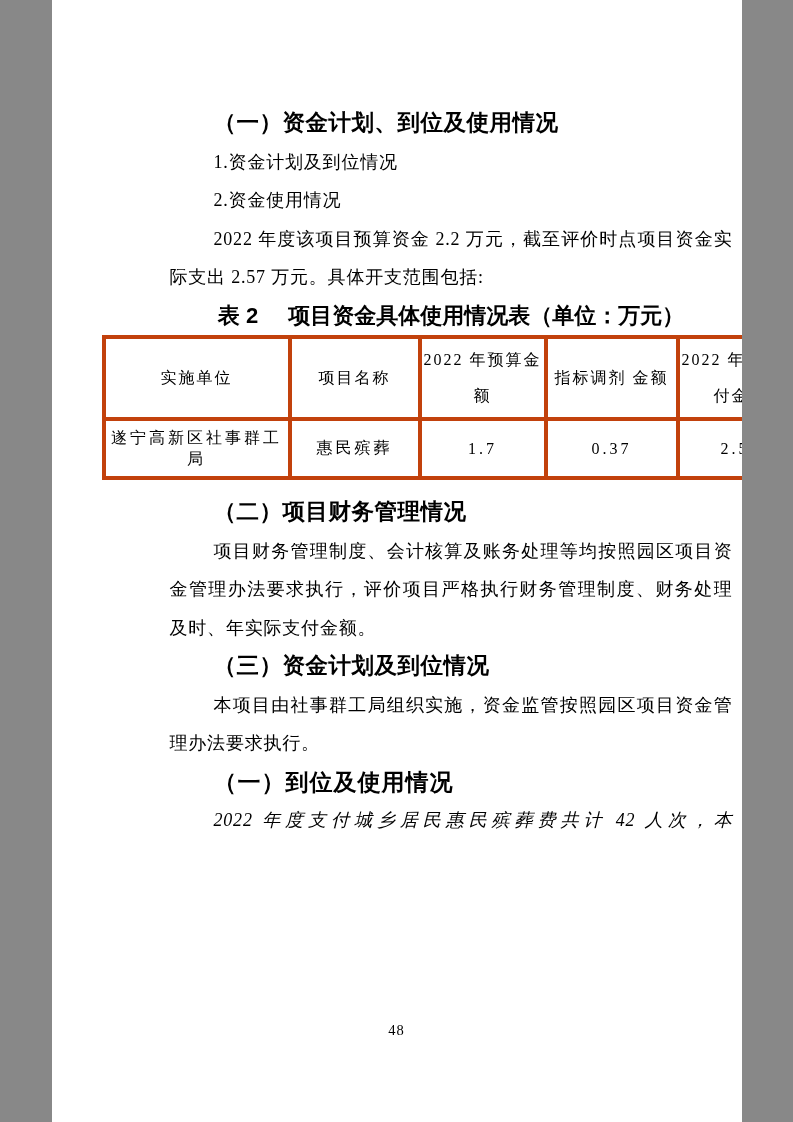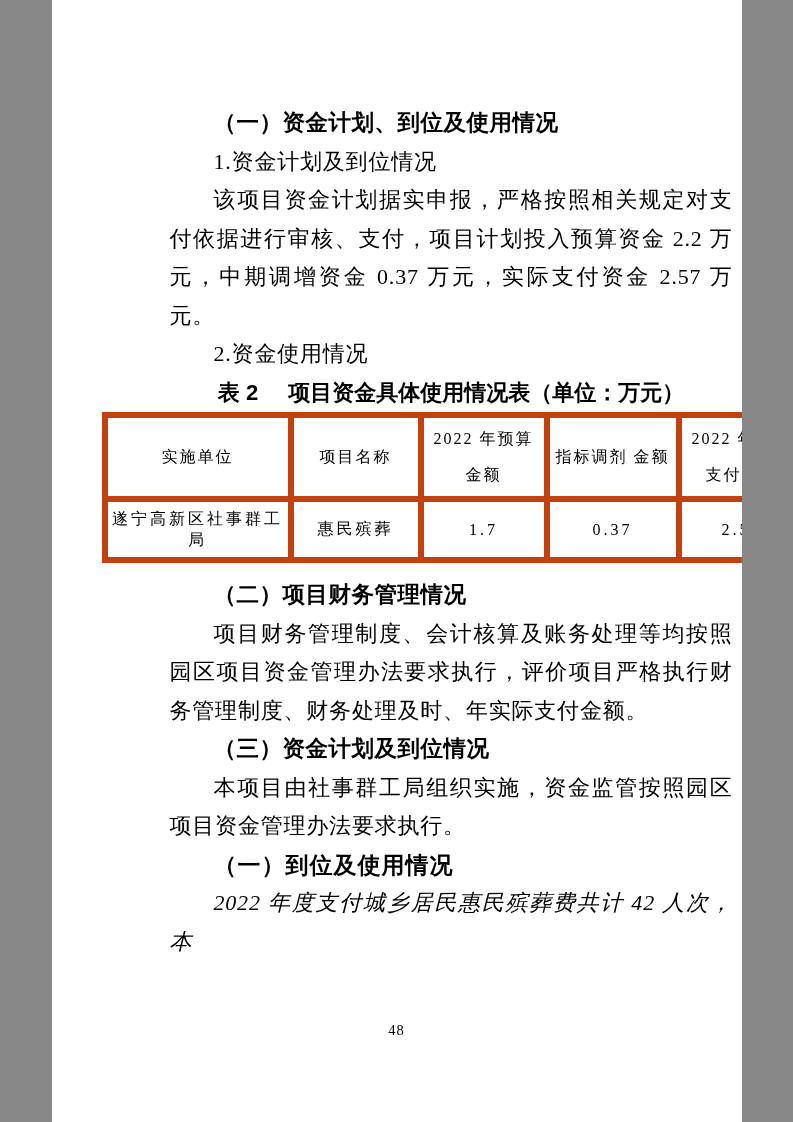--- a/index.html
+++ b/index.html
@@ -12,21 +12,21 @@
     font-family:"Liberation Serif","DejaVu Serif",serif;
     overflow:hidden;
   }
   .content {
     position:absolute;
     left:118px; top:104px;
     width:563px;
   }
   .bodyline, .sub {
     margin:0;
-    font-size:22px;
+    font-size:18px;
     line-height:38.5px;
     letter-spacing:0.8px;
     text-align:justify;
     text-indent:44px;
   }
   .force-justify { text-align-last:justify;font-style:italic; }
   .h-kai {
     margin:0;
     font-size:22.5px;
     line-height:38.5px;
@@ -55,21 +55,21 @@
   }
   .table-title .gap { display:inline-block; width:30px; }
   table.fund {
     width:700px;
     margin:0 0 13px -68px;
     border-collapse:collapse;
     table-layout:fixed;
     border:2px solid #000;
   }
   table.fund td {
-    border:6px solid #c2410c;
+    border:4px solid #c2410c;
     text-align:center;
     vertical-align:middle;
     font-size:16px;
     letter-spacing:2px;
     padding:0 2px;
     font-family:"Liberation Serif","DejaVu Serif",serif;
     word-break:break-all;
   }
   tr.thead td { height:78px; line-height:36px; }
   tr.tdata td { height:55px; border-top:2px solid #000; letter-spacing:3px; }
@@ -85,24 +85,24 @@
 </head>
 <body>
 
 <div class="page">
   <div class="content">
 
     <h3 class="h-kai">（一）资金计划、到位及使用情况</h3>
 
     <p class="sub">1.资金计划及到位情况</p>
 
-    <p class="bodyline">该项目资金计划据实申报，严格按照相关规定对支付依据进行审核、支付，项目计划投入预算资金 2.2 万元，中期调增资金 0.37 万元，实际支付资金 2.57 万元。</p>
 
     <p class="sub">2.资金使用情况</p>
 
+    <p class="bodyline">2022 年度该项目预算资金 2.2 万元，截至评价时点项目资金实际支出 2.57 万元。具体开支范围包括:</p>
 
     <div class="table-title">
       <span>表 2</span><span class="gap"></span><span>项目资金具体使用情况表（单位：万元）</span>
     </div>
 
     <table class="fund">
       <colgroup>
         <col style="width:186px">
           <col style="width:130px">
           <col style="width:126px">

